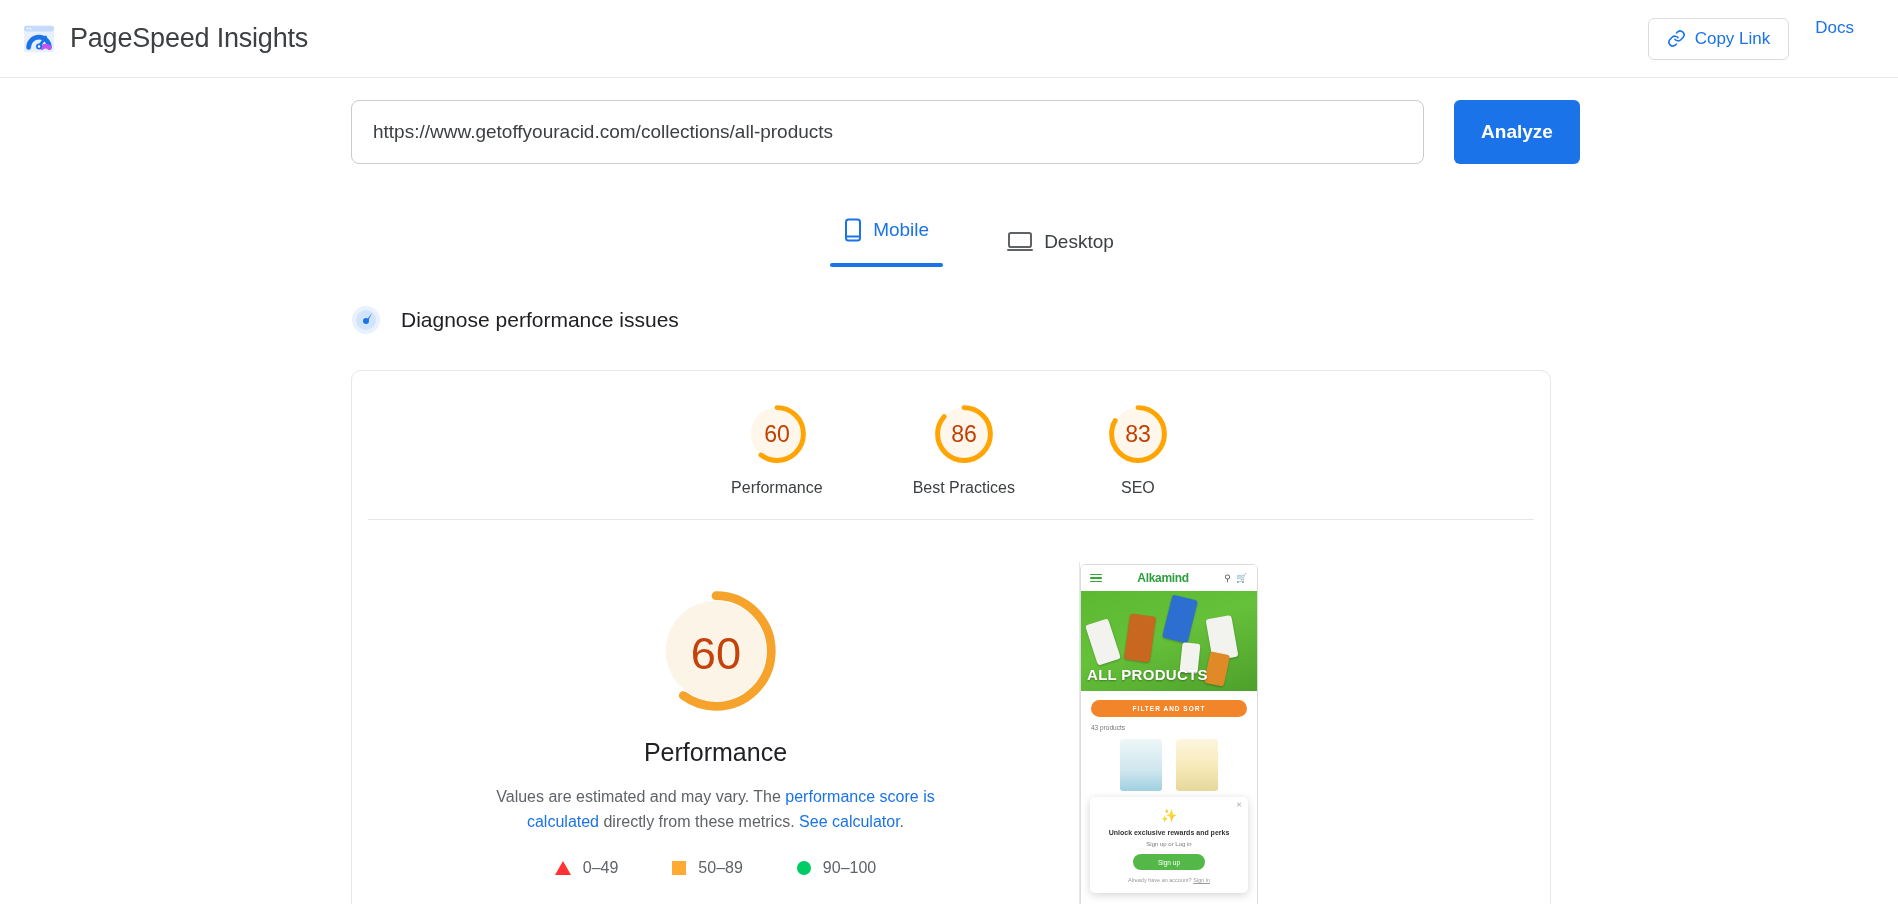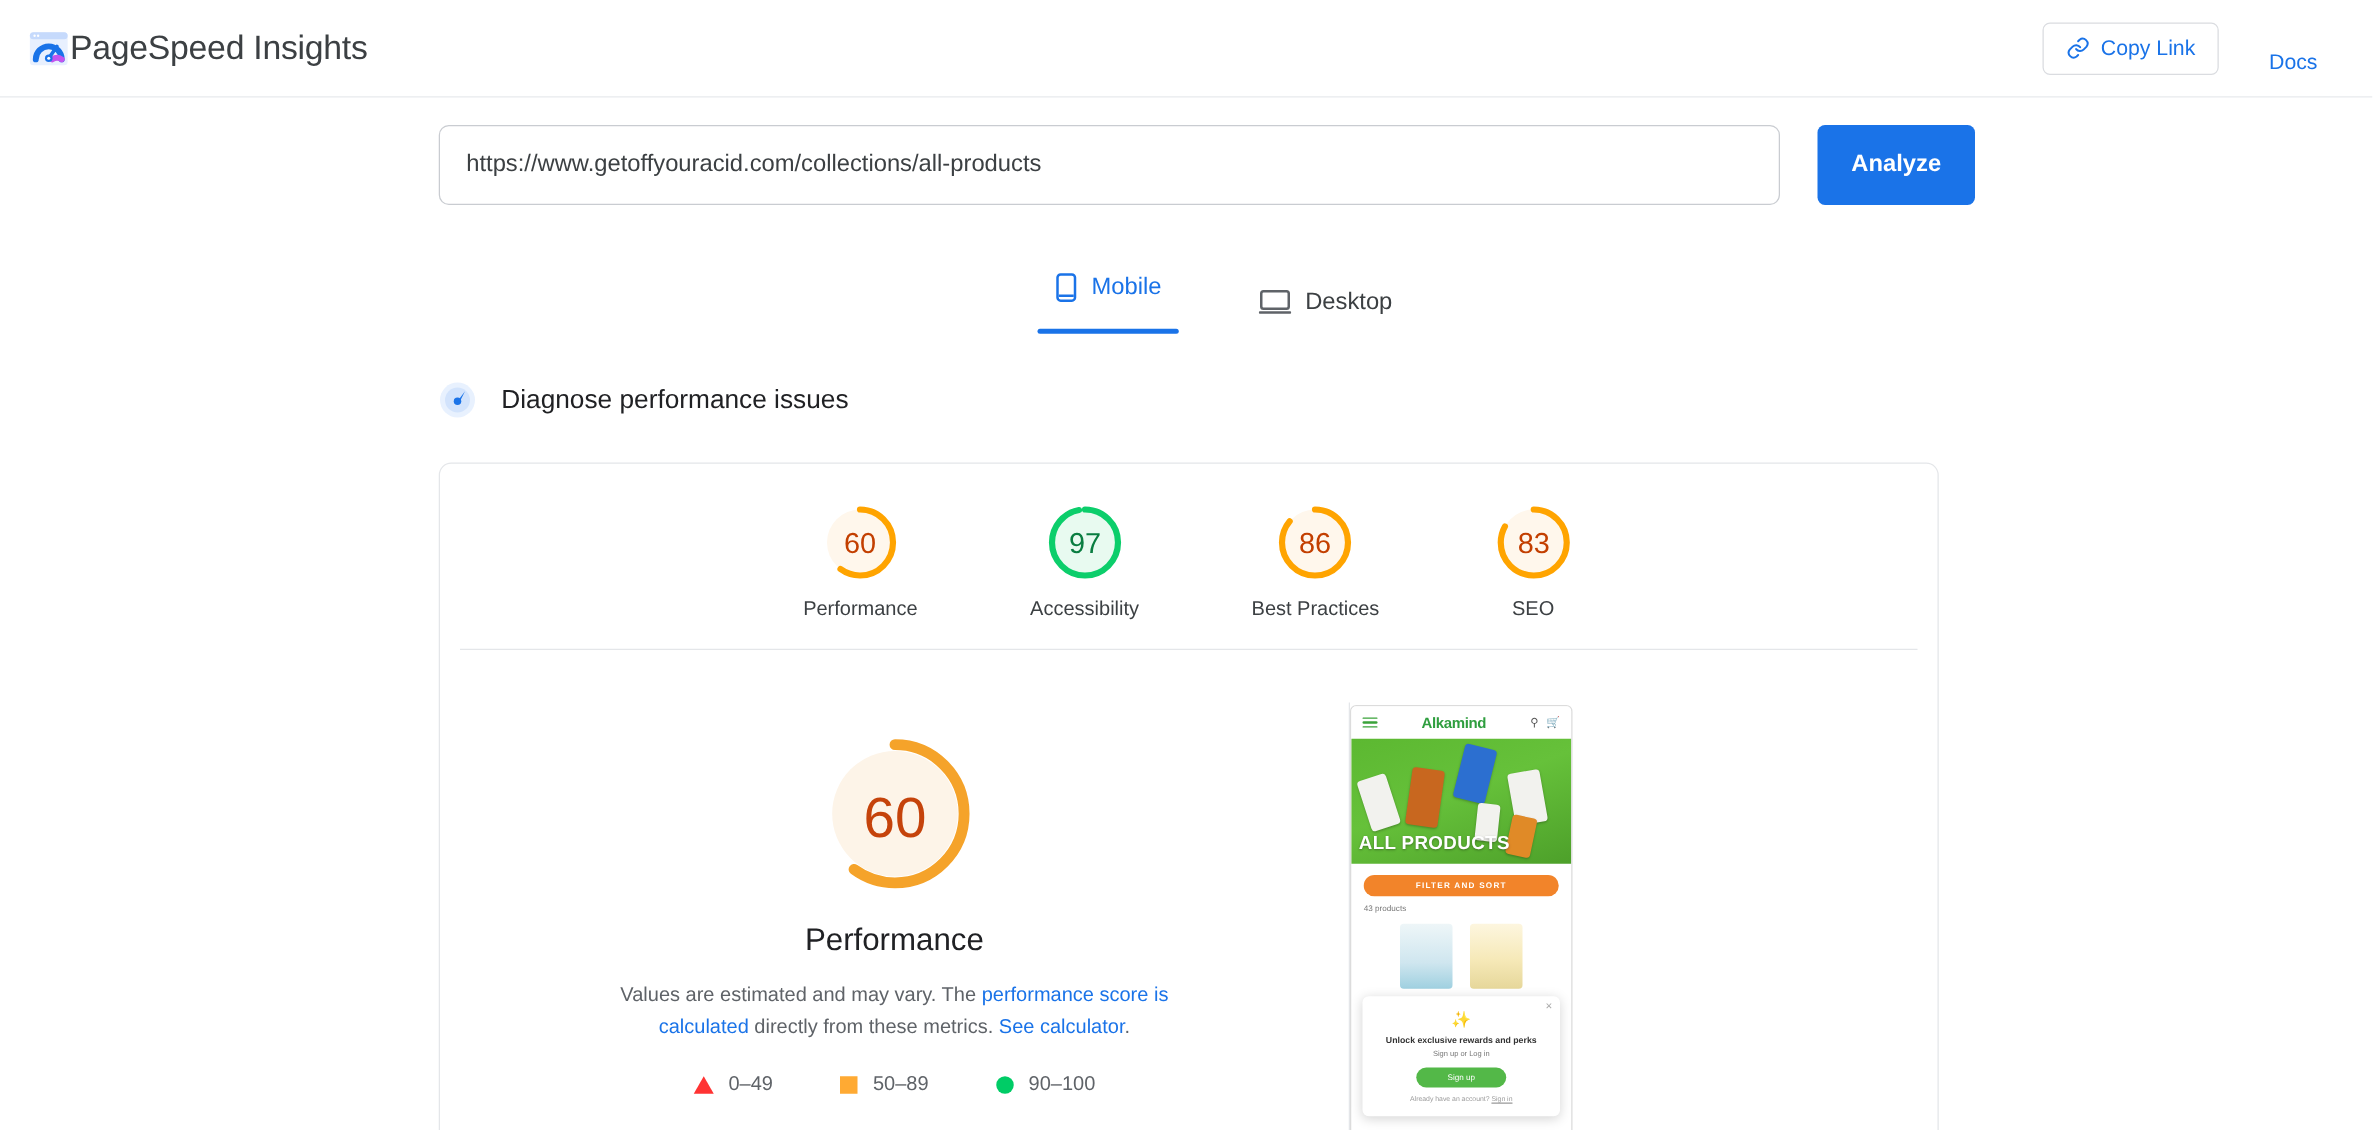--- a/index.html
+++ b/index.html
@@ -12,33 +12,33 @@
 
   
   .app-header {
     position: relative;
     height: 78px;
     border-bottom: 1px solid #e8eaed;
     display: flex;
     align-items: center;
     padding: 0 22px;
   }
-  .brand { display: flex; align-items: center; }
+  .brand { display: flex; align-items: center; gap: 14px; }
   .brand-logo { width: 34px; height: 34px; display: block; }
   .brand-title {
     font-size: 27px;
     color: #3c4043;
     letter-spacing: -0.2px;
     font-weight: 400;
   }
   .header-right {
     margin-left: auto;
     display: flex;
-    align-items: flex-end;
-    gap: 40px;
+    align-items: flex-start;
+    gap: 26px;
     padding-right: 22px;
   }
   .copy-link-btn {
     display: flex; align-items: center; gap: 9px;
     border: 1px solid #dadce0;
     border-radius: 6px;
     background: #fff;
     padding: 10px 18px;
     color: #1a73e8;
     font-size: 17px;
@@ -395,28 +395,20 @@
 
     <div class="gauge-item">
       <svg class="gauge-small" viewBox="0 0 40 40">
         <circle cx="20" cy="20" r="16" fill="#fff7ec"></circle>
         <circle cx="20" cy="20" r="16" fill="none" stroke="#ffa400" stroke-width="3" stroke-dasharray="60.3 40.2" stroke-dashoffset="0" transform="rotate(-90 20 20)" stroke-linecap="round"></circle>
         <text x="20" y="25" text-anchor="middle" font-size="14" fill="#c33f00" font-family="Liberation Sans, sans-serif">60</text>
       </svg>
       <span class="gauge-caption">Performance</span>
     </div>
 
-    <div class="gauge-item">
-      <svg class="gauge-small" viewBox="0 0 40 40">
-        <circle cx="20" cy="20" r="16" fill="#e8faf0"></circle>
-        <circle cx="20" cy="20" r="16" fill="none" stroke="#0cce6b" stroke-width="3" stroke-dasharray="97.5 3.0" transform="rotate(-90 20 20)" stroke-linecap="round"></circle>
-        <text x="20" y="25" text-anchor="middle" font-size="14" fill="#0a7d41" font-family="Liberation Sans, sans-serif">97</text>
-      </svg>
-      <span class="gauge-caption">Accessibility</span>
-    </div>
 
     <div class="gauge-item">
       <svg class="gauge-small" viewBox="0 0 40 40">
         <circle cx="20" cy="20" r="16" fill="#fff7ec"></circle>
         <circle cx="20" cy="20" r="16" fill="none" stroke="#ffa400" stroke-width="3" stroke-dasharray="86.4 14.1" transform="rotate(-90 20 20)" stroke-linecap="round"></circle>
         <text x="20" y="25" text-anchor="middle" font-size="14" fill="#c33f00" font-family="Liberation Sans, sans-serif">86</text>
       </svg>
       <span class="gauge-caption">Best Practices</span>
     </div>
 

